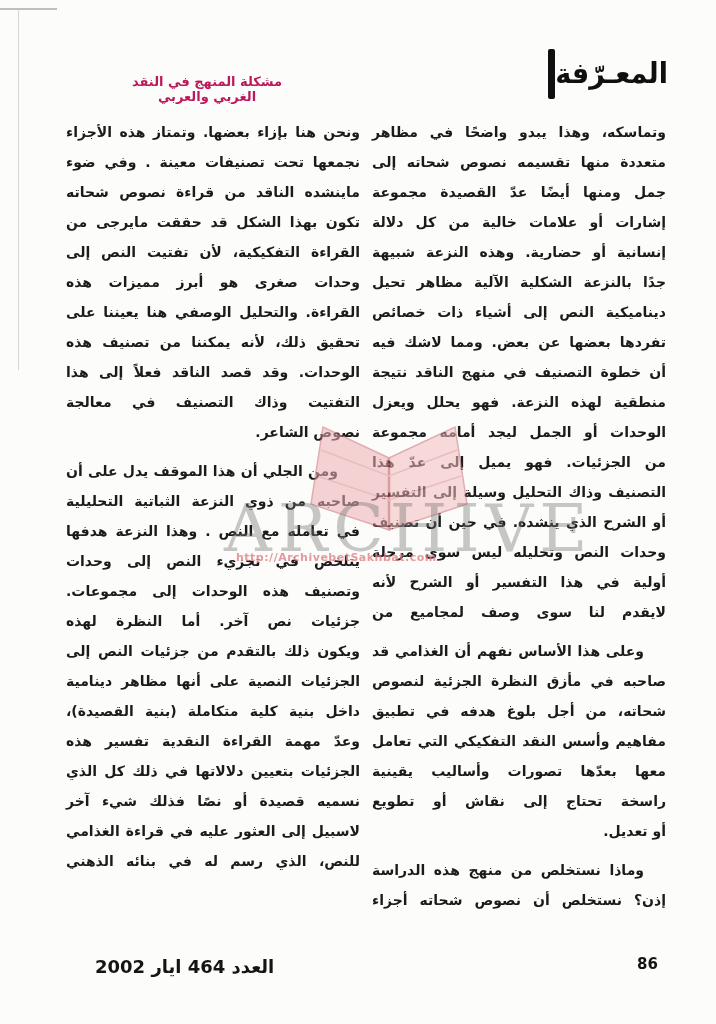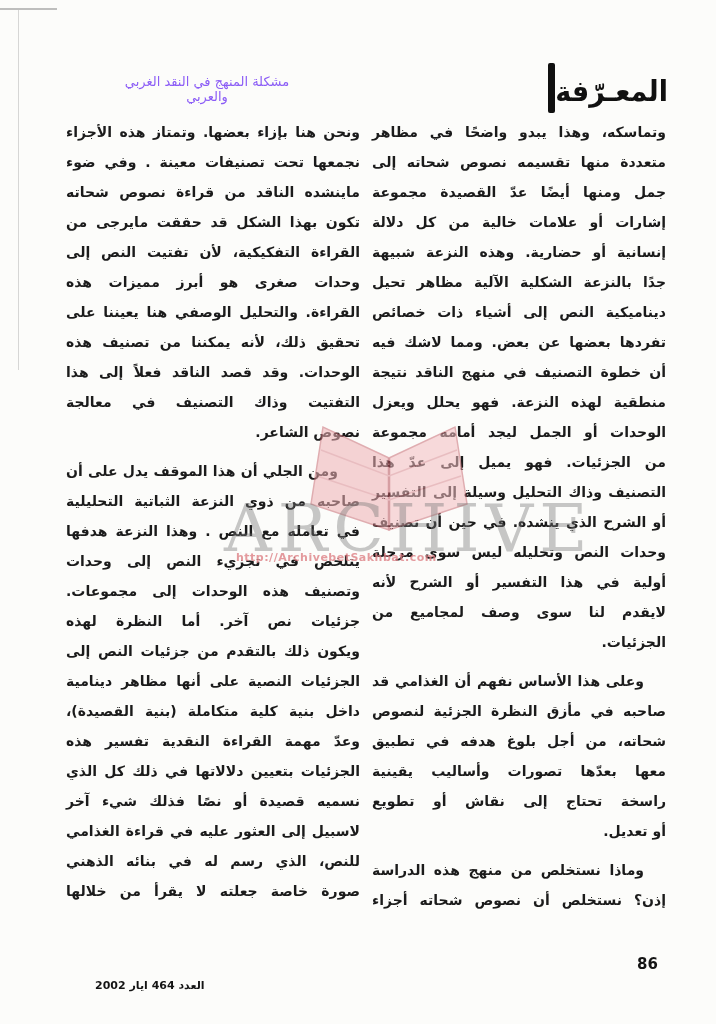--- a/index.html
+++ b/index.html
@@ -11,25 +11,25 @@
   .page{position:absolute;inset:0;}
 
   
   .artifact-h{position:absolute;left:0;top:8px;width:57px;height:2px;background:#8a8a8a;opacity:.55;}
   .artifact-v{position:absolute;left:18px;top:10px;width:1px;height:360px;background:#b0b0b0;opacity:.5;}
 
   
   .running-title{
     position:absolute;left:112px;top:74px;width:190px;
     direction:rtl;text-align:center;
-    font-size:13px;font-weight:400;color:#8b5cf6;letter-spacing:0;
+    font-size:13px;font-weight:700;color:#be185d;letter-spacing:0;
   }
   .logo{
-    position:absolute;right:48px;top:57px;height:56px;
-    display:flex;flex-direction:row-reverse;align-items:flex-end;direction:rtl;
+    position:absolute;right:48px;top:46px;height:56px;
+    display:flex;flex-direction:row-reverse;align-items:center;direction:rtl;
   }
   .logo-bar{width:7px;height:50px;background:#101010;border-radius:2px;margin-left:2px;}
   .logo-text{
     font-size:27px;font-weight:700;color:#101010;line-height:1.6;
     transform:scaleY(1.05);letter-spacing:-1px;
   }
 
   
   .col{
     position:absolute;top:117px;width:294px;direction:rtl;
@@ -56,21 +56,21 @@
   }
   .wm-url{
     position:absolute;left:236px;top:551px;
     font-size:11px;font-weight:700;letter-spacing:.5px;
     color:rgba(221,126,131,.78);
   }
 
   
   .footer-issue{
     position:absolute;left:95px;top:956px;direction:rtl;
-    font-size:11px;font-weight:700;color:#141414;margin-top:23px;
+    font-size:18px;font-weight:700;color:#141414;
   }
   .footer-page{
     position:absolute;left:637px;top:955px;
     font-size:15px;font-weight:700;color:#141414;
   }
 </style>
 </head>
 <body>
 
 <div class="page">
@@ -95,24 +95,24 @@
       <div class="line">تفردها بعضها عن بعض. ومما لاشك فيه</div>
       <div class="line">أن خطوة التصنيف في منهج الناقد نتيجة</div>
       <div class="line">منطقية لهذه النزعة. فهو يحلل ويعزل</div>
       <div class="line">الوحدات أو الجمل ليجد أمامه مجموعة</div>
       <div class="line">من الجزئيات. فهو يميل إلى عدّ هذا</div>
       <div class="line">التصنيف وذاك التحليل وسيلة إلى التفسير</div>
       <div class="line">أو الشرح الذي ينشده. في حين أن تصنيف</div>
       <div class="line">وحدات النص وتحليله ليس سوى مرحلة</div>
       <div class="line">أولية في هذا التفسير أو الشرح لأنه</div>
       <div class="line">لايقدم لنا سوى وصف لمجاميع من</div>
-      <div class="line end">الجزئيات.</div>
       <div class="line indent ps">وعلى هذا الأساس نفهم أن الغذامي قد</div>
       <div class="line">صاحبه في مأزق النظرة الجزئية لنصوص</div>
       <div class="line">شحاته، من أجل بلوغ هدفه في تطبيق</div>
+      <div class="line">مفاهيم وأسس النقد التفكيكي التي تعامل</div>
       <div class="line">معها بعدّها تصورات وأساليب يقينية</div>
       <div class="line">راسخة تحتاج إلى نقاش أو تطويع</div>
       <div class="line end">أو تعديل.</div>
       <div class="line indent ps">وماذا نستخلص من منهج هذه الدراسة</div>
       <div class="line">إذن؟ نستخلص أن نصوص شحاته أجزاء</div>
     </div>
   <div class="col col-left">
       <div class="line">ونحن هنا بإزاء بعضها. وتمتاز هذه الأجزاء</div>
       <div class="line">نجمعها تحت تصنيفات معينة . وفي ضوء</div>
       <div class="line">ماينشده الناقد من قراءة نصوص شحاته</div>
@@ -131,21 +131,20 @@
       <div class="line">وتصنيف هذه الوحدات إلى مجموعات.</div>
       <div class="line">جزئيات نص آخر. أما النظرة لهذه</div>
       <div class="line">ويكون ذلك بالتقدم من جزئيات النص إلى</div>
       <div class="line">الجزئيات النصية على أنها مظاهر دينامية</div>
       <div class="line">داخل بنية كلية متكاملة (بنية القصيدة)،</div>
       <div class="line">وعدّ مهمة القراءة النقدية تفسير هذه</div>
       <div class="line">الجزئيات بتعيين دلالاتها في ذلك كل الذي</div>
       <div class="line">نسميه قصيدة أو نصًا فذلك شيء آخر</div>
       <div class="line">لاسبيل إلى العثور عليه في قراءة الغذامي</div>
       <div class="line">للنص، الذي رسم له في بنائه الذهني</div>
-      <div class="line">صورة خاصة جعلته لا يقرأ من خلالها</div>
     </div>
 
   <div class="watermark">
     <svg class="wm-book" viewBox="0 0 172 114" xmlns="http://www.w3.org/2000/svg">
       <path d="M86 34 L20 3 L8 80 L86 106 Z" fill="#efb0b5" stroke="#c96d75" stroke-width="1.5"></path>
       <path d="M86 34 L152 3 L164 80 L86 106 Z" fill="#f3bdc1" stroke="#c96d75" stroke-width="1.5"></path>
       <path d="M86 34 L86 106" stroke="#b8525c" stroke-width="2.5" fill="none"></path>
       <path d="M18 26 L86 52 L154 26" stroke="#d98a91" stroke-width="1.5" fill="none"></path>
       <path d="M14 52 L86 76 L158 52" stroke="#d98a91" stroke-width="1.5" fill="none"></path>
     </svg>

